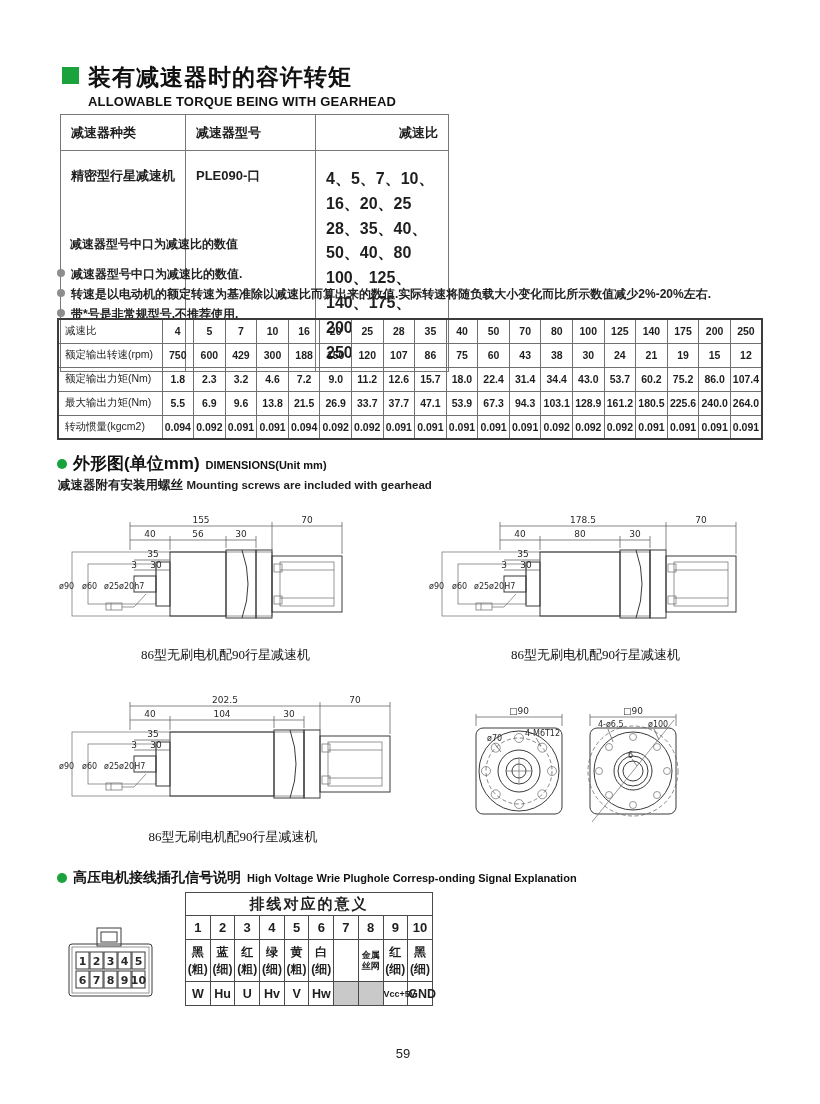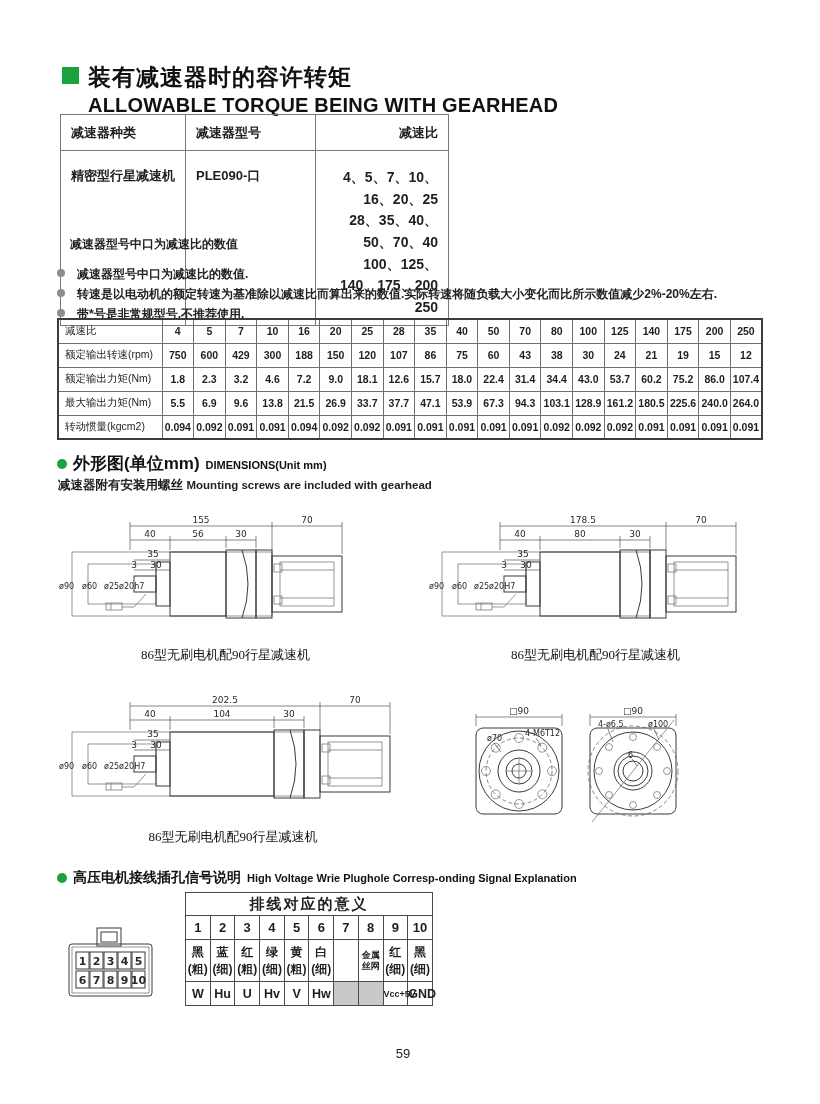--- a/index.html
+++ b/index.html
@@ -5,36 +5,36 @@
   * { margin:0; padding:0; box-sizing:border-box; }
   html,body { background:#fff; }
   body { width:820px; height:1104px; position:relative; font-family:"Liberation Sans","DejaVu Sans",sans-serif; color:#1e1e1e; }
   .page { position:absolute; inset:0; background:#fff; outline:1px solid #e2e2e2;padding-left:40px; }
 
   
   .title-block { position:absolute; left:62px; top:62px; }
   .title-row { display:flex; align-items:flex-start; gap:9px; }
   .green-sq { width:17px; height:17px; margin-top:5px; background:#1aa23c; }
   .title-zh { font-size:23px; font-weight:bold; color:#111; letter-spacing:1px; }
-  .title-en { font-size:20px; font-weight:bold; color:#111; margin-left:26px; margin-top:1px; letter-spacing:0.2px; }
+  .title-en { font-size:13px; font-weight:bold; color:#111; margin-left:26px; margin-top:1px; letter-spacing:0.2px; }
 
   
   .t1 { position:absolute; left:60px; top:114px; width:388px; border-collapse:collapse; table-layout:fixed; }
   .t1 th, .t1 td { border:1px solid #777; vertical-align:middle; }
   .t1 th { height:36px; font-size:13px; font-weight:bold; text-align:left; padding:4px 10px; }
   .t1 th.r, .t1 td.r { text-align:right; }
   .t1 td { height:88px; font-size:13px; padding:6px 10px; vertical-align:top; padding-top:16px; }
   .t1 td.model { font-weight:bold; }
   .t1 td.type { font-weight:bold; }
-  .ratio-lines { font-size:14px; font-weight:bold; line-height:1.55; text-align:right; }
+  .ratio-lines { font-size:16px; font-weight:bold; line-height:1.55; text-align:left; }
   .t1-footnote { position:absolute; left:70px; top:236px; font-size:12px; font-weight:bold; color:#222; }
 
   
   .notes { position:absolute; left:57px; top:266px; width:710px; }
-  .note { display:flex; gap:12px; font-size:12px; font-weight:bold; color:#222; margin-bottom:4px; line-height:1.35; }
+  .note { display:flex; gap:6px; font-size:12px; font-weight:bold; color:#222; margin-bottom:4px; line-height:1.35; }
   .dot { width:8px; height:8px; border-radius:50%; background:#8d8d8d; flex:0 0 8px; margin-top:3px; }
 
   
   .spec { position:absolute; left:57px; top:318px; width:706px; border-collapse:collapse; table-layout:fixed; border:2px solid #3c3c3c; }
   .spec td { border:1px solid #6f6f6f; height:24px; text-align:center; font-size:10.5px; padding:0 1px; }
   .spec td.lbl { text-align:left; padding-left:6px; font-size:10.5px; }
   .spec col.c0 { width:104px; }
   .spec td.num { font-weight:600; }
 
   
@@ -95,21 +95,21 @@
       <th>减速器种类</th>
       <th>减速器型号</th>
       <th class="r">减速比</th>
     </tr>
     <tr>
       <td class="type">精密型行星减速机</td>
       <td class="model">PLE090-口</td>
       <td class="r">
         <div class="ratio-lines">
           <div>4、5、7、10、16、20、25</div>
-          <div>28、35、40、50、70、40</div>
+          <div>28、35、40、50、40、80</div>
           <div>100、125、140、175、200</div>
           <div>250</div>
         </div>
       </td>
     </tr>
   </tbody>
     </table>
   <div class="t1-footnote">减速器型号中口为减速比的数值</div>
 
   <div class="notes">
@@ -177,21 +177,21 @@
           <td class="num">12</td>
     </tr>
     <tr>
       <td class="lbl">额定输出力矩(Nm)</td>
       <td class="num">1.8</td>
           <td class="num">2.3</td>
           <td class="num">3.2</td>
           <td class="num">4.6</td>
           <td class="num">7.2</td>
           <td class="num">9.0</td>
-          <td class="num">18.1</td>
+          <td class="num">11.2</td>
           <td class="num">12.6</td>
           <td class="num">15.7</td>
           <td class="num">18.0</td>
           <td class="num">22.4</td>
           <td class="num">31.4</td>
           <td class="num">34.4</td>
           <td class="num">43.0</td>
           <td class="num">53.7</td>
           <td class="num">60.2</td>
           <td class="num">75.2</td>

